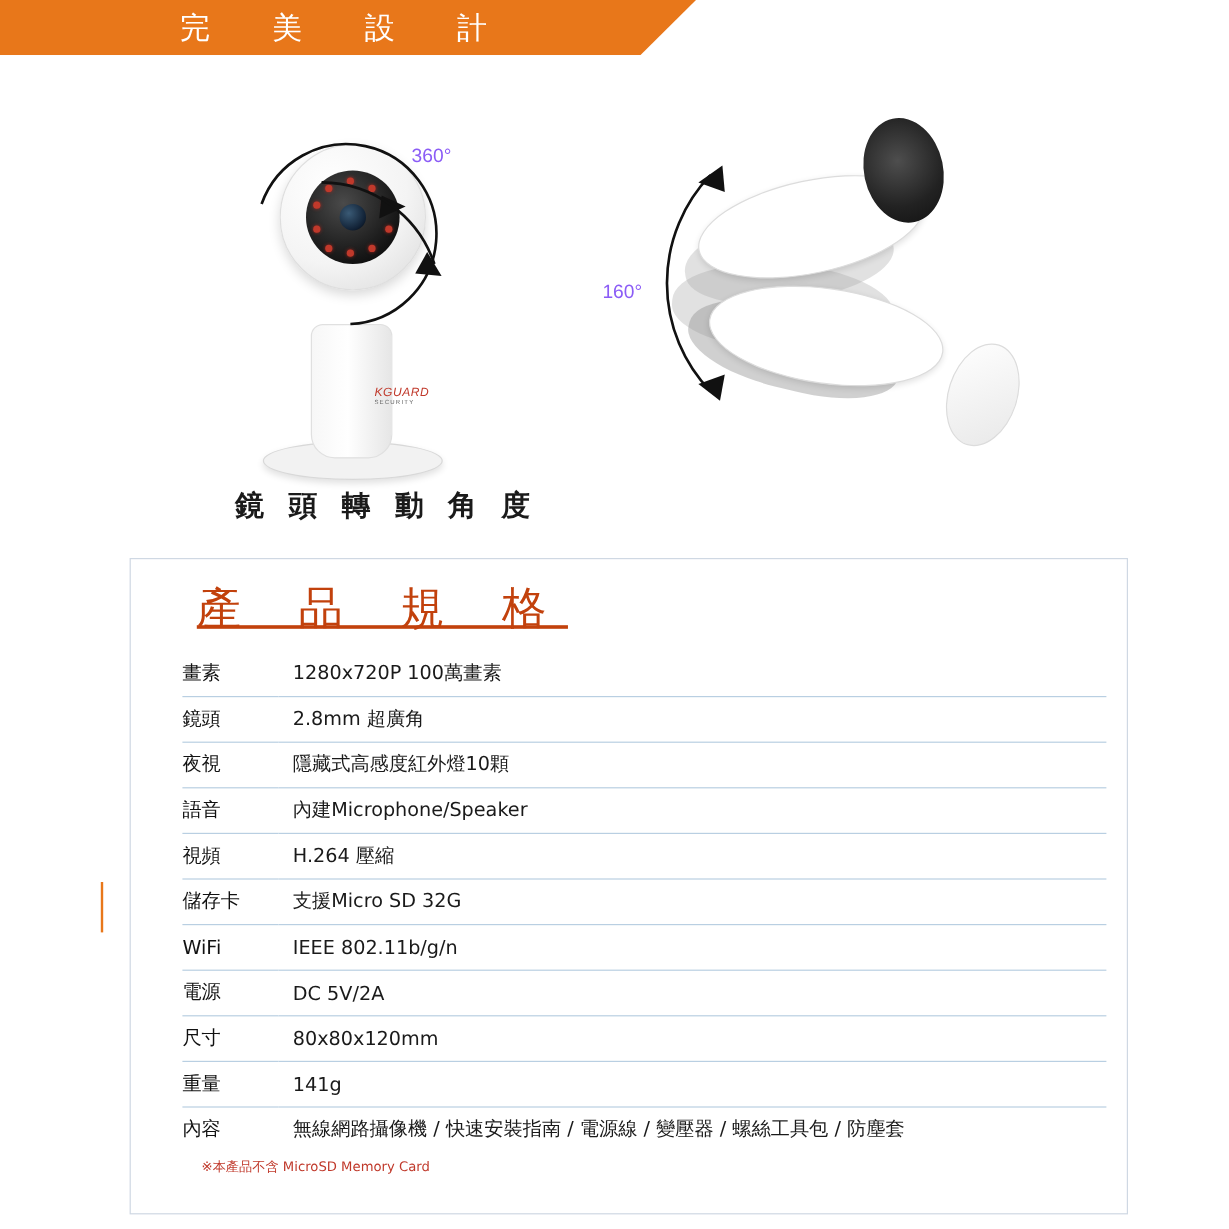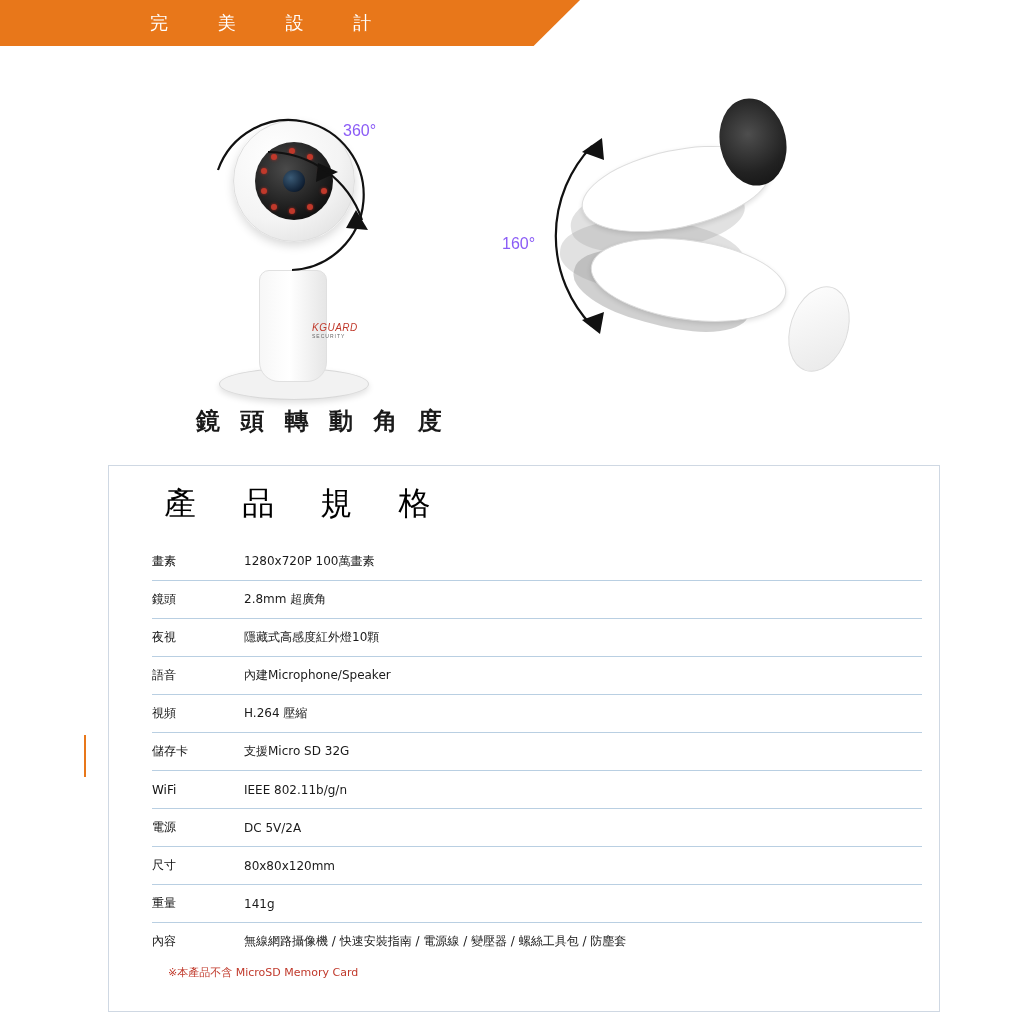--- a/index.html
+++ b/index.html
@@ -24,21 +24,21 @@
     width: 580px;
     height: 46px;
     background: #e8771a;
     
     clip-path: polygon(0 0, 100% 0, 92% 100%, 0 100%);
     display: flex;
     align-items: center;
   }
   .banner-text {
     color: #ffffff;
-    font-size: 18px;
+    font-size: 25px;
     letter-spacing: 22px;
     padding-left: 150px;
     font-family: "DejaVu Sans", sans-serif;
     font-weight: 500;
   }
 
   
   .illus {
     position: absolute;
     top: 60px;
@@ -159,24 +159,25 @@
     width: 830px;
     height: 545px;
     border: 1px solid #cfd8e3;
   }
   .spec-title {
     position: absolute;
     top: 482px;
     left: 156px;
     background: #ffffff;
     padding: 0 14px 0 8px;
-    font-size: 32px;
+    font-size: 37px;
     letter-spacing: 18px;
-    color: #000000;
-    font-family: "DejaVu Sans", sans-serif;
+    color: #c2410c;
+    font-family: "DejaVu Sans", sans-serif;
+    text-decoration: underline;
   }
   .title-tick {
     position: absolute;
     top: 478px;
     left: 140px;
     width: 3px;
     height: 62px;
     background: #ffffff;
   }
 
@@ -184,21 +185,21 @@
     position: absolute;
     top: 543px;
     left: 152px;
     width: 770px;
     border-collapse: collapse;
     font-family: "DejaVu Sans", sans-serif;
   }
   table.spec td {
     border-top: 1px solid #b9cfe2;
     padding: 6px 0 6px 0;
-    font-size: 12px;
+    font-size: 16px;
     color: #1a1a1a;
     height: 25px;
     vertical-align: middle;
   }
   table.spec tr:first-child td { border-top: none; }
   table.spec td.k {
     width: 80px;
     color: #111;
     white-space: nowrap;
   }

